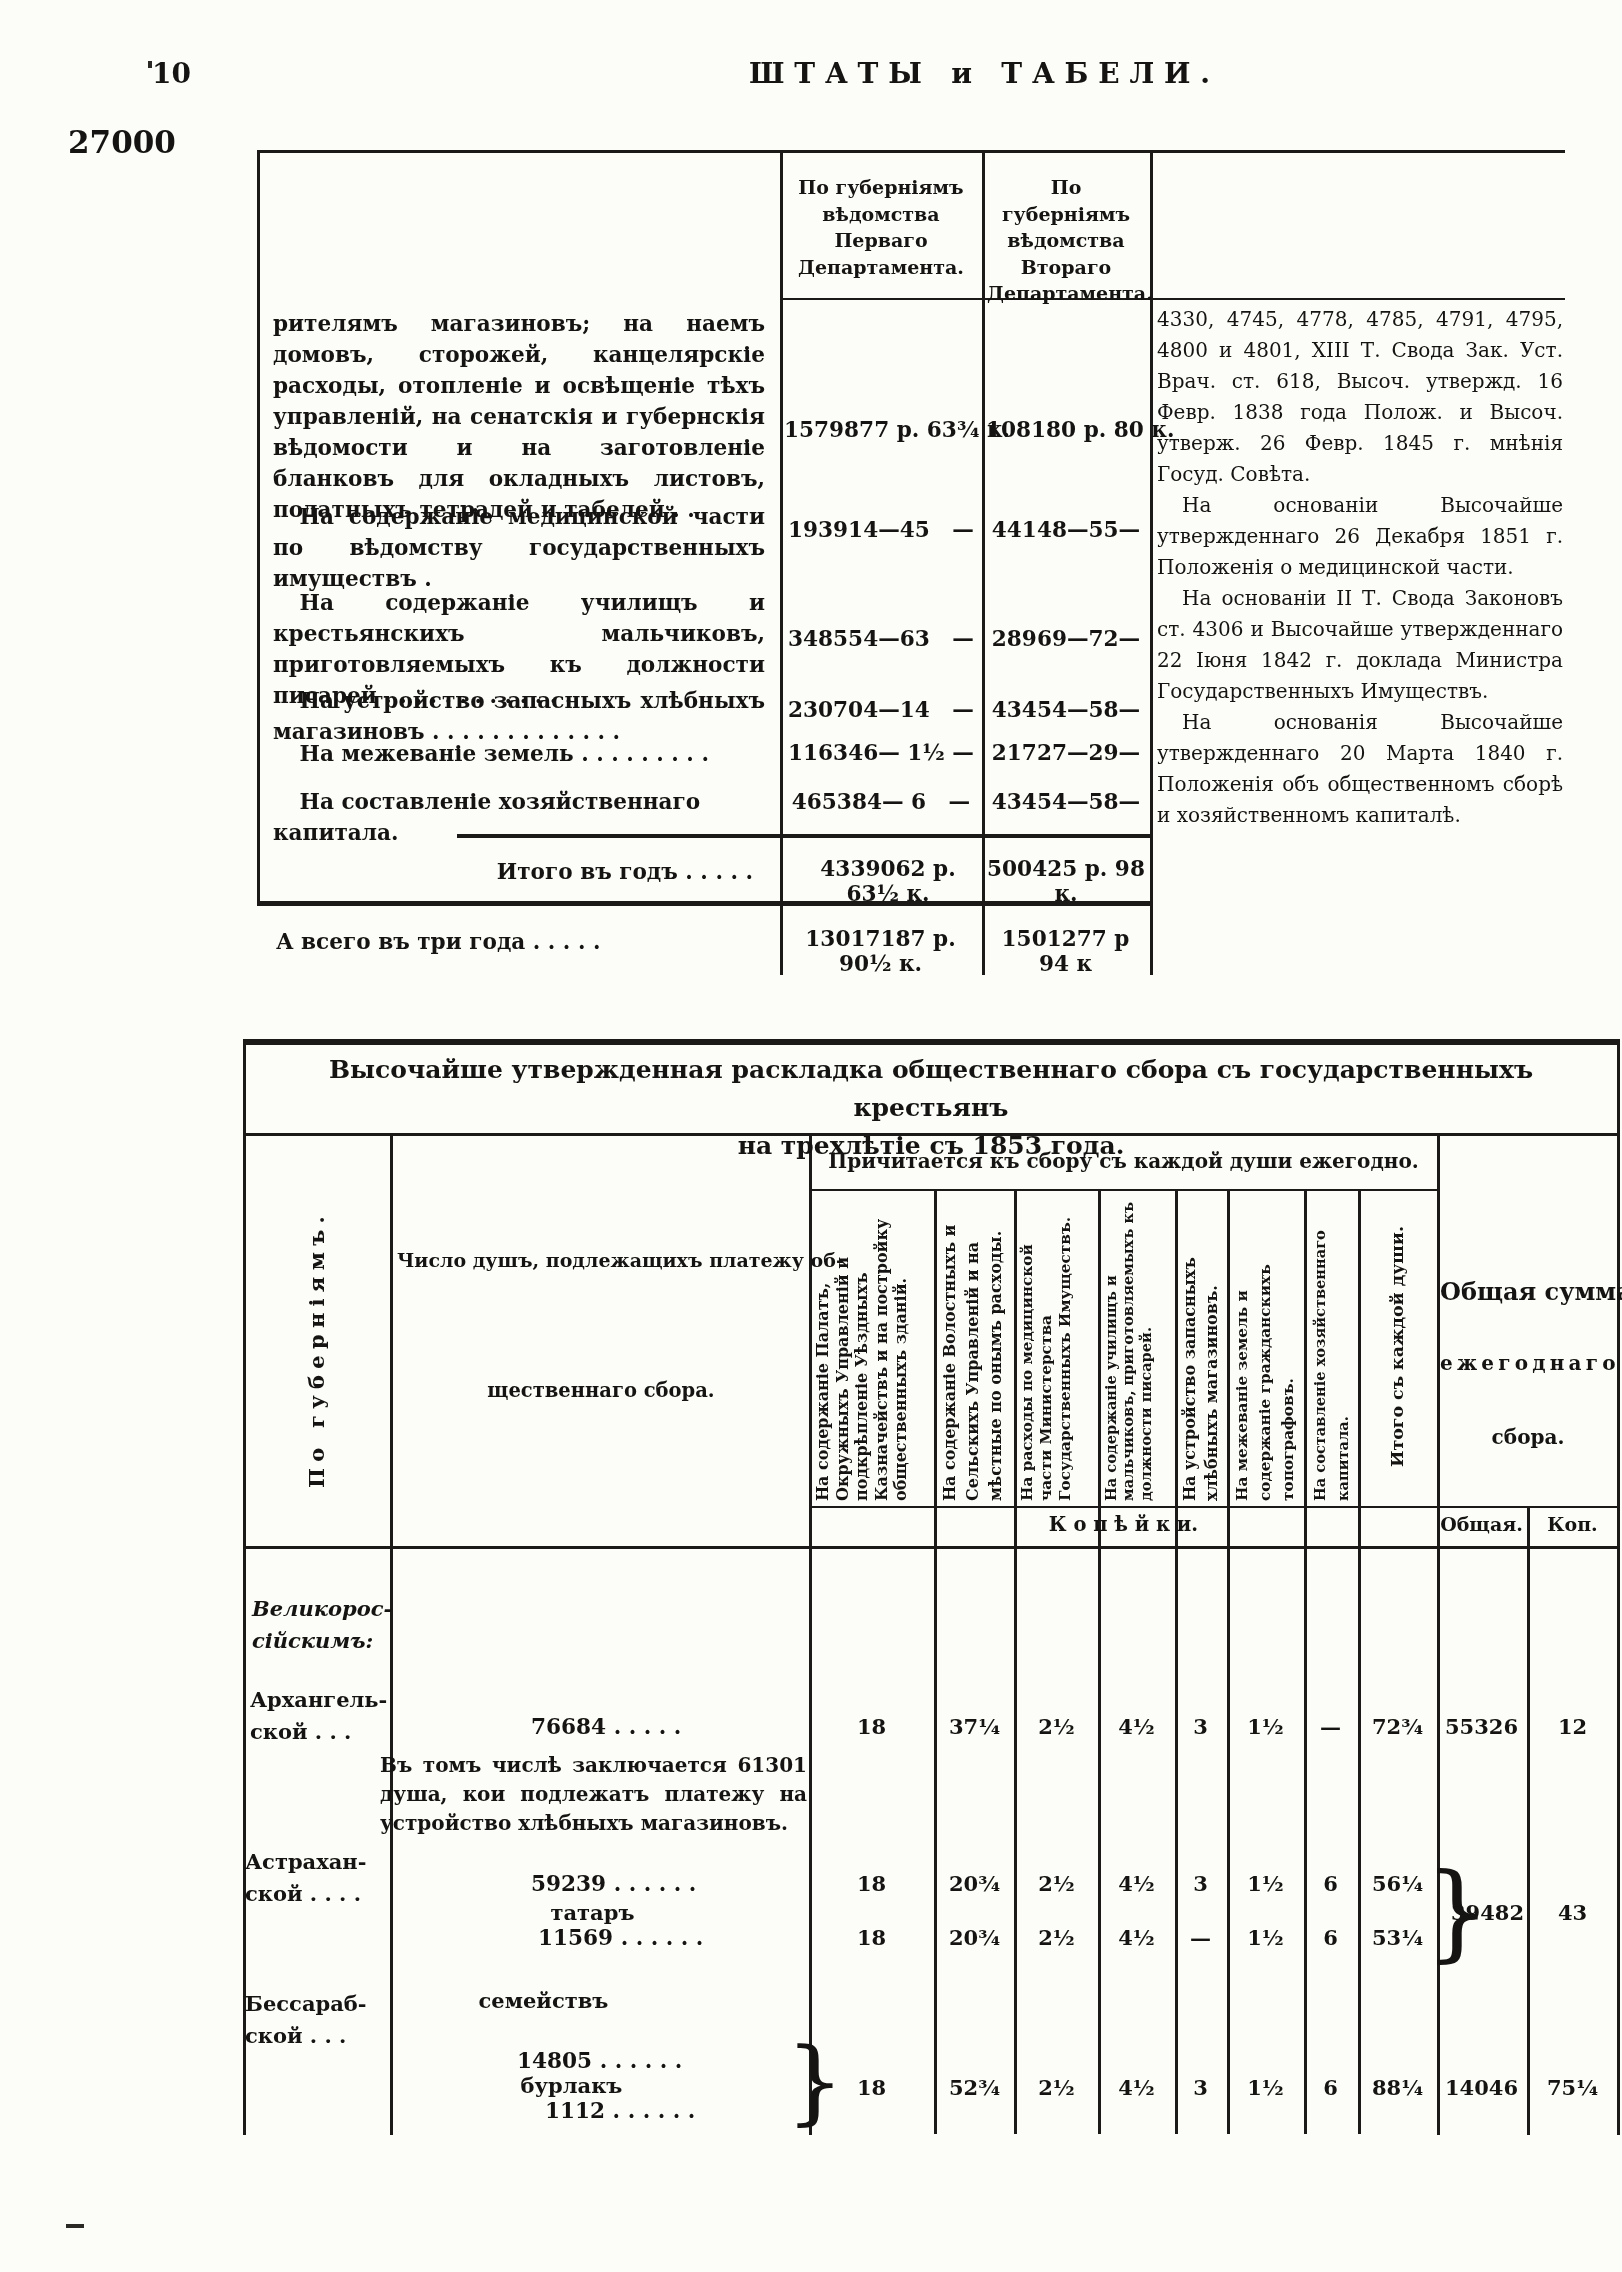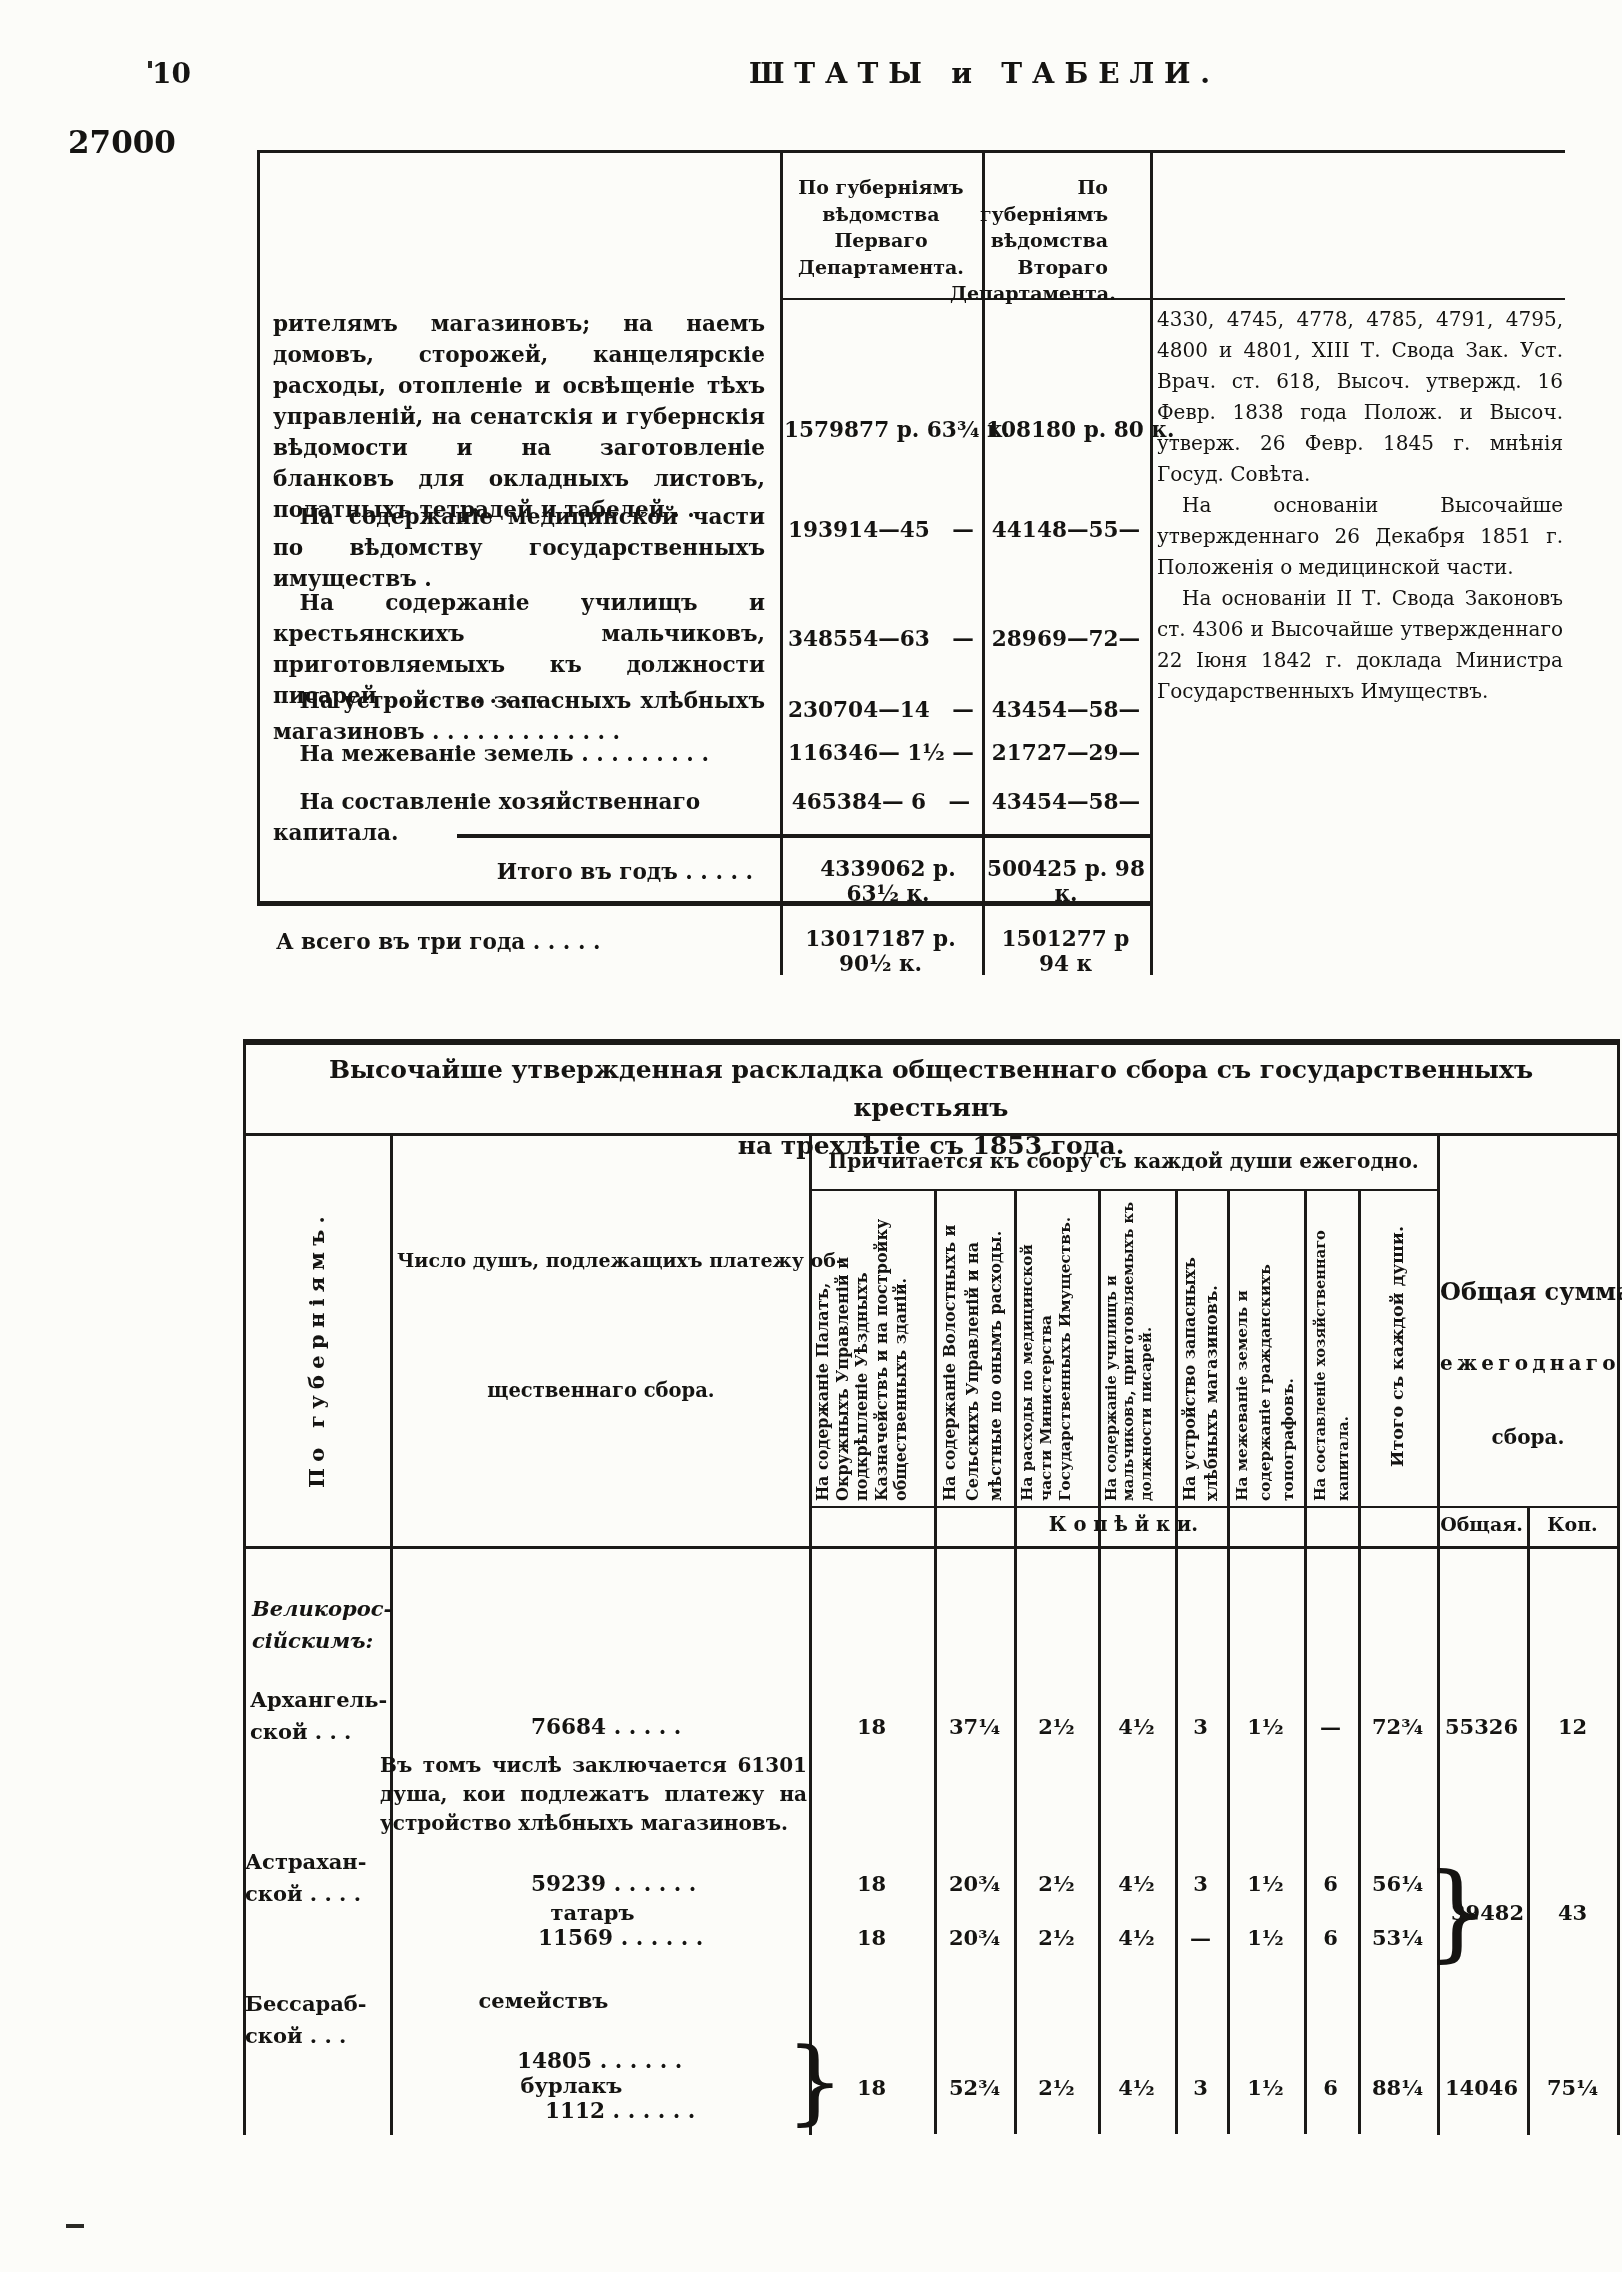--- a/index.html
+++ b/index.html
@@ -46,21 +46,21 @@
     <div class="hline" style="left:258px;top:150px;width:1307px;height:2.8px;"></div>
     <div class="hline" style="left:780px;top:298px;width:785px;height:2.1px;"></div>
     <div class="hline" style="left:457px;top:834px;width:694px;height:3.5px;"></div>
     <div class="hline" style="left:257px;top:901px;width:894px;height:4.9px;"></div>
     <div class="vline" style="left:257px;top:150px;height:751px;"></div>
     <div class="vline" style="left:780px;top:150px;height:825px;"></div>
     <div class="vline" style="left:982px;top:150px;height:825px;"></div>
     <div class="vline" style="left:1150px;top:150px;height:825px;"></div>
 
     <div class="abs hdrcell" style="left:786px;top:174px;width:190px;">По губерніямъ вѣдомства Перваго Департамента.</div>
-    <div class="abs hdrcell" style="left:950px;top:174px;width:158px;text-align:right;">По губерніямъ вѣдомства Втораго Департамента.</div>
+    <div class="abs hdrcell" style="left:987px;top:174px;width:158px;">По губерніямъ вѣдомства Втораго Департамента.</div>
 
     <div class="abs rowlbl just" style="left:273px;top:308px;width:492px;">рителямъ магазиновъ; на наемъ домовъ, сторожей, канцелярскіе расходы, отопленіе и освѣщеніе тѣхъ управленій, на сенатскія и губернскія вѣдомости и на заготовленіе бланковъ для окладныхъ листовъ, податныхъ тетрадей и табелей . .</div>
     <div class="abs rowlbl just" style="left:273px;top:501px;width:492px;text-indent:26.5px;">На содержаніе медицинской части по вѣдомству государственныхъ имуществъ  .</div>
     <div class="abs rowlbl just" style="left:273px;top:587px;width:492px;text-indent:26.5px;">На содержаніе училищъ и крестьянскихъ мальчиковъ, приготовляемыхъ къ должности писарей . . . . . . . . . . . . .</div>
     <div class="abs rowlbl just" style="left:273px;top:685px;width:492px;text-indent:26.5px;">На устройство запасныхъ хлѣбныхъ магазиновъ . . . . . . . . . . . . .</div>
     <div class="abs rowlbl" style="left:273px;top:738px;width:492px;text-indent:26.5px;">На межеваніе земель . . . . . . . . .</div>
     <div class="abs rowlbl" style="left:273px;top:786px;width:492px;text-indent:26.5px;">На составленіе хозяйственнаго капитала.</div>
 
     <div class="abs val pre" style="left:784px;top:417px;width:194px;">1579877 р. 63¾ к.</div>
     <div class="abs val pre" style="left:784px;top:517px;width:194px;">193914—45   —</div>
@@ -80,20 +80,21 @@
     <div class="abs val" style="left:784px;top:856px;width:194px;padding-left:7px;">4339062 р. 63½ к.</div>
     <div class="abs val" style="left:986px;top:856px;width:160px;">500425 р. 98 к.</div>
     <div class="abs rowlbl" style="left:276px;top:926px;width:481px;">А всего въ три года . . . . .</div>
     <div class="abs val" style="left:781px;top:926px;width:199px;">13017187 р. 90½ к.</div>
     <div class="abs val" style="left:984px;top:926px;width:163px;">1501277 р 94 к</div>
 
     <div class="abs notes" style="left:1157px;top:304px;width:406px;">
       <p class="noind">4330, 4745, 4778, 4785, 4791, 4795, 4800 и 4801, XIII Т. Свода Зак. Уст. Врач. ст. 618, Высоч. утвержд. 16 Февр. 1838 года Полож. и Высоч. утверж. 26 Февр. 1845 г. мнѣнія Госуд. Совѣта.</p>
       <p>На основаніи Высочайше утвержденнаго 26 Декабря 1851 г. Положенія о медицинской части.</p>
       <p>На основаніи II Т. Свода Законовъ ст. 4306 и Высочайше утвержденнаго 22 Іюня 1842 г. доклада Министра Государственныхъ Имуществъ.</p>
+      <p>На основанія Высочайше утвержденнаго 20 Марта 1840 г. Положенія объ общественномъ сборѣ и хозяйственномъ капиталѣ.</p>
     </div>
   </div>
 
   <div>
 
     <div class="hline" style="left:243px;top:1039px;width:1376px;height:5.6px;"></div>
     <div class="hline" style="left:243px;top:1133px;width:1376px;height:2.8px;"></div>
     <div class="hline" style="left:809px;top:1189px;width:629px;height:2.1px;"></div>
     <div class="hline" style="left:809px;top:1506px;width:810px;height:2.1px;"></div>
     <div class="hline" style="left:243px;top:1546px;width:1376px;height:2.8px;"></div>

